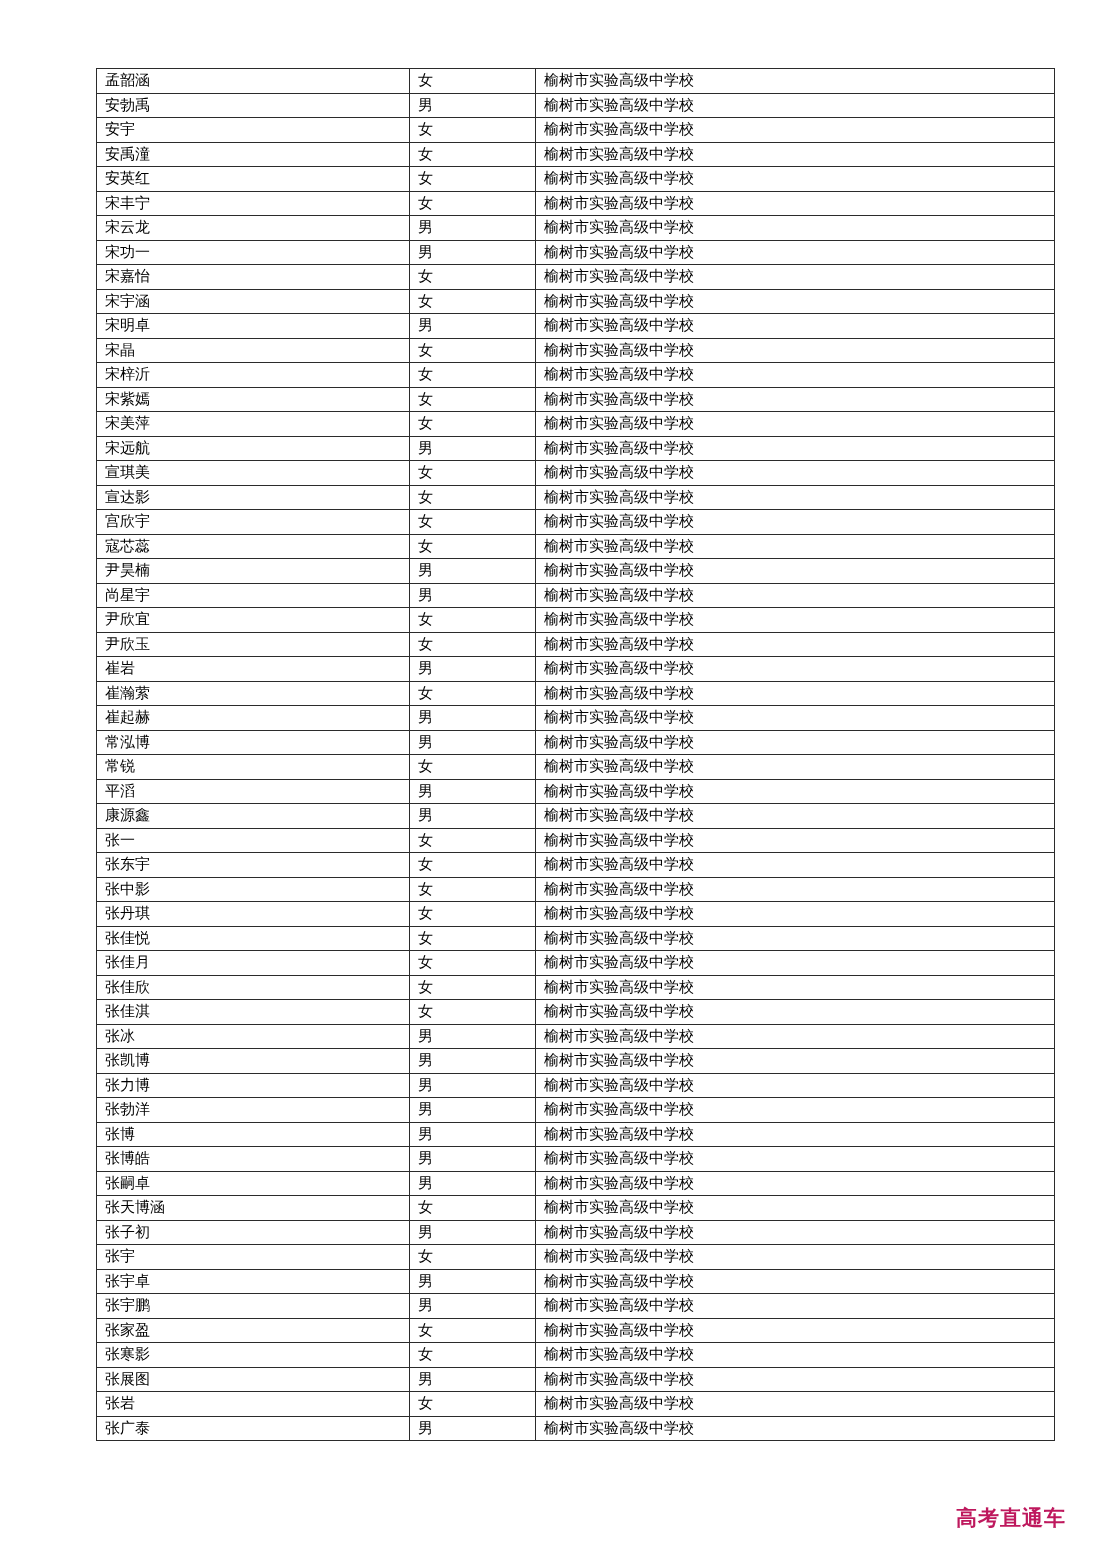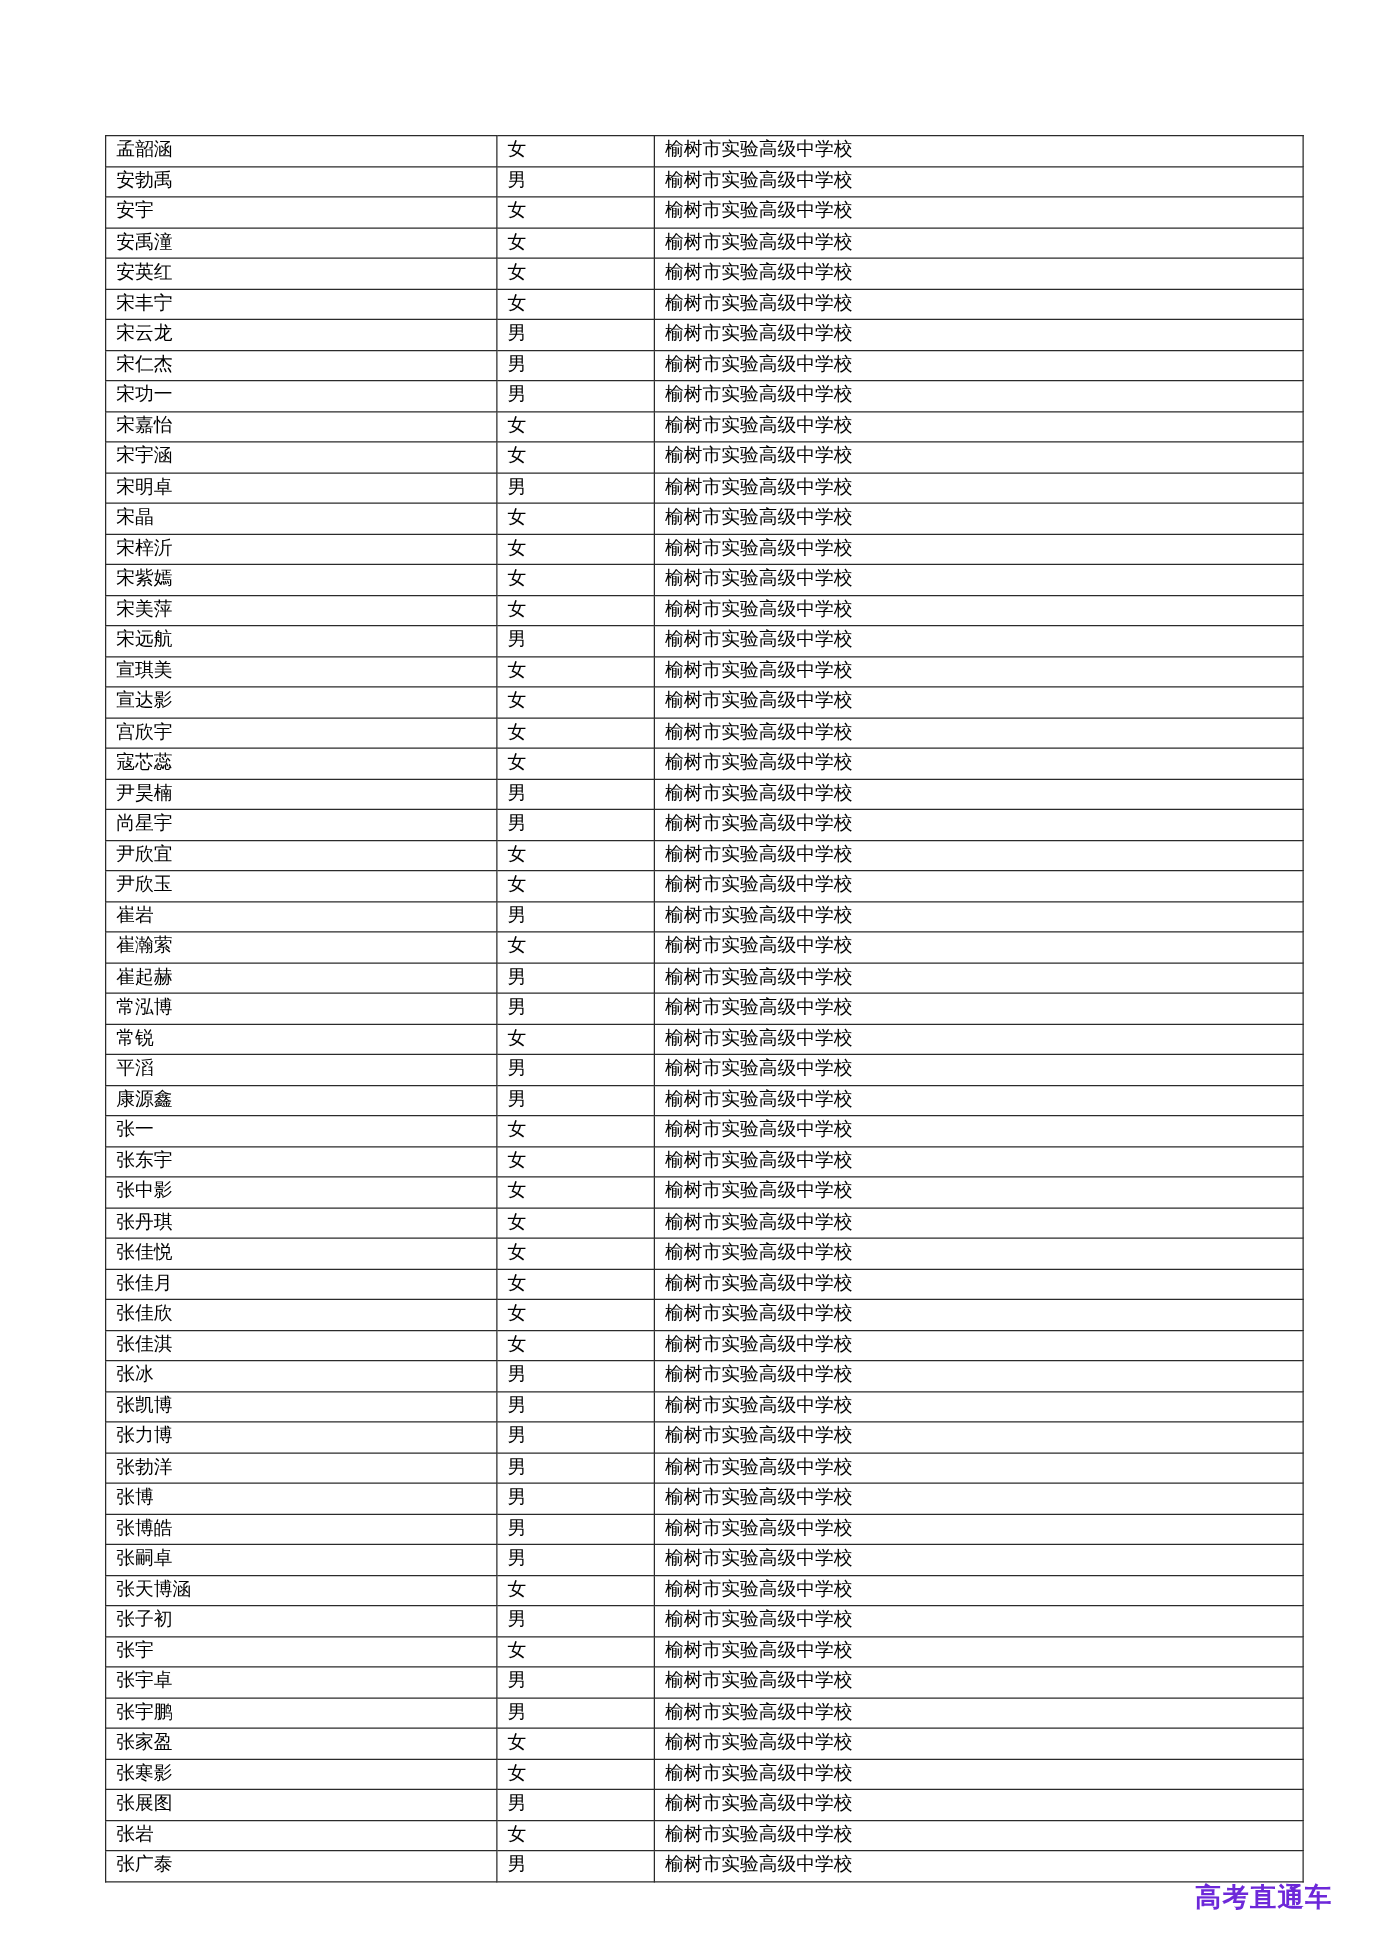--- a/index.html
+++ b/index.html
@@ -10,23 +10,22 @@
   body {
     position: relative;
     width: 1102px;
     height: 1559px;
     font-family: "Liberation Serif", "DejaVu Serif", serif;
     color: #000;
     overflow: hidden;
   }
   .table-wrap {
     position: absolute;
-    left: 84px;
+    left: 96px;
     top: 68px;
-    margin-top: 40px;
   }
   table.student-table {
     border-collapse: collapse;
     table-layout: fixed;
     width: 927px;
   }
   table.student-table td {
     border: 1px solid #2b2b2b;
     height: 23.5px;
     font-size: 15px;
@@ -39,21 +38,21 @@
   td.col-name   { width: 300px; }
   td.col-gender { width: 113px; }
   td.col-school { width: 506px; }
   .watermark {
     position: absolute;
     right: 36px;
     top: 1504px;
     font-family: "Liberation Sans", "DejaVu Sans", sans-serif;
     font-size: 21px;
     font-weight: 600;
-    color: #6d28d9;
+    color: #be185d;
     letter-spacing: 1px;
   }
 </style>
 </head>
 <body>
 
 <div class="table-wrap">
   <table class="student-table">
     <tbody>
   <tr>
@@ -92,25 +91,20 @@
     <td class="col-gender">女</td>
     <td class="col-school">榆树市实验高级中学校</td>
   </tr>
 
   <tr>
     <td class="col-name">宋云龙</td>
     <td class="col-gender">男</td>
     <td class="col-school">榆树市实验高级中学校</td>
   </tr>
 
-  <tr>
-    <td class="col-name">宋仁杰</td>
-    <td class="col-gender">男</td>
-    <td class="col-school">榆树市实验高级中学校</td>
-  </tr>
 
   <tr>
     <td class="col-name">宋功一</td>
     <td class="col-gender">男</td>
     <td class="col-school">榆树市实验高级中学校</td>
   </tr>
 
   <tr>
     <td class="col-name">宋嘉怡</td>
     <td class="col-gender">女</td>

